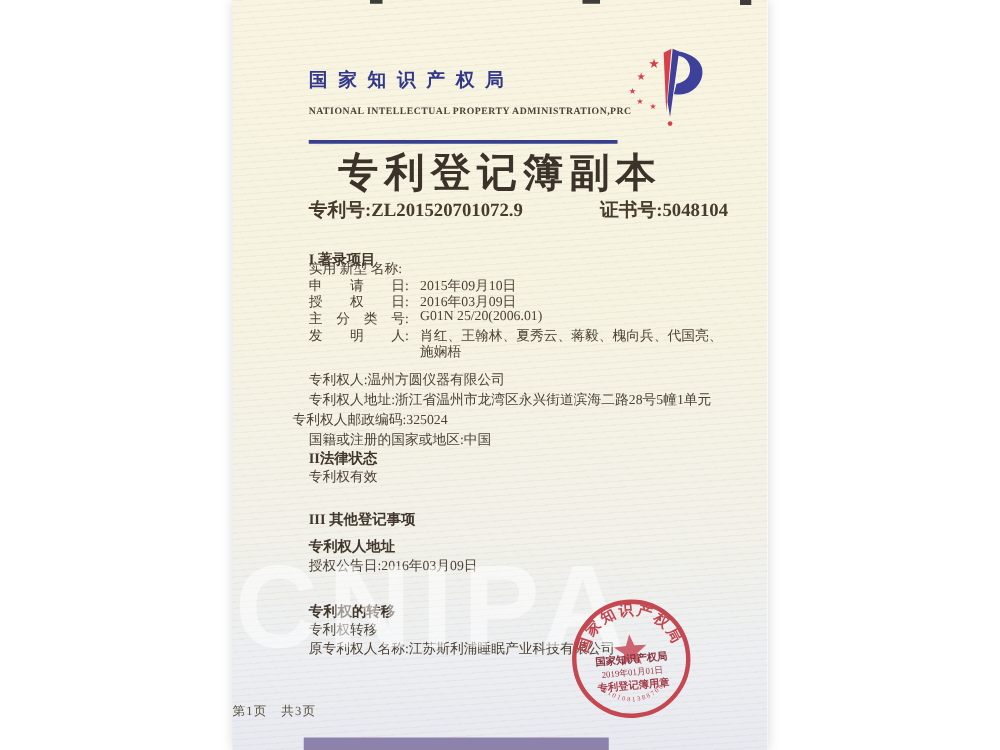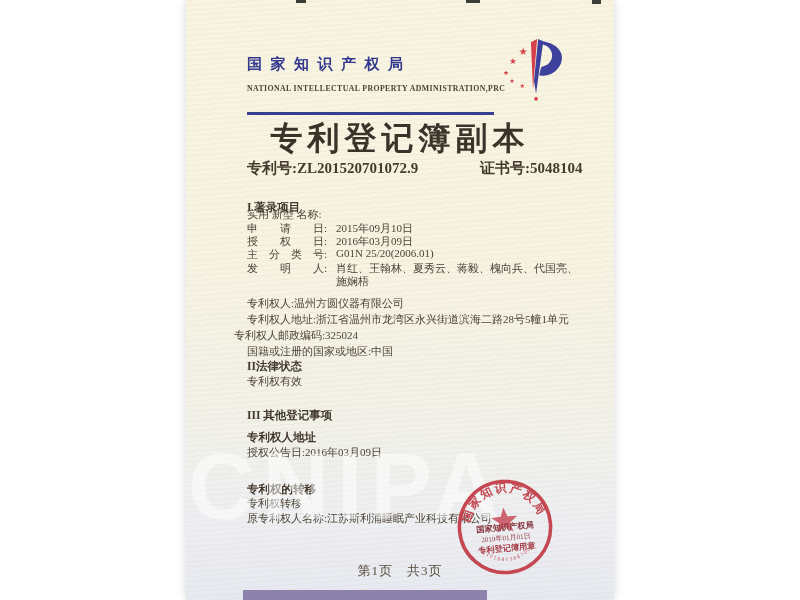--- a/index.html
+++ b/index.html
@@ -23,21 +23,21 @@
   .s1{left:61px;top:200px;}
   .frow{left:61px;display:flex;}
   .flabel{flex:0 0 89px;font-size:11px;color:#4c4236;}
   .fvalue{font-size:11px;color:#4c4236;white-space:nowrap;}
   .f0{top:207px}.f1{top:221px}.f2{top:234px}.f3{top:247px}.f4{top:261px}.f5{top:274px}
   .h0{left:61px;top:296px}.h1{left:61px;top:312px}.h2{left:48px;top:328px}.h3{left:61px;top:344px}
   .s2t{left:61px;top:359px}.s2s{left:61px;top:374px}
   .s3t{left:61px;top:408px}
   .gt{left:61px;top:430px}.gd{left:61px;top:445px}
   .tt{left:61px;top:482px}.ts{left:61px;top:496px}.to{left:61px;top:511px}
-  .footer{left:0;top:562px;width:100%;text-align:center;font-size:13px;color:#57503f;letter-spacing:1px;}
+  .footer{left:0;top:562px;width:100%;text-align:left;font-size:10px;color:#57503f;letter-spacing:1px;}
   .purple-bar{left:57px;top:590px;width:244px;height:10px;background:#8c82ac;}
   .watermark{left:2px;top:434px;font-family:"Liberation Sans","DejaVu Sans",sans-serif;
     font-size:92px;font-weight:bold;letter-spacing:8px;color:rgba(255,255,255,0.5);
     transform:scaleY(1.02);}
   .seal{left:270px;top:478px;width:98px;height:98px;overflow:visible;
     transform:rotate(-5deg);opacity:.93;}
   .scanmark{position:absolute;background:#1c1c1c;opacity:.85;}
   .m1{left:296px;top:0;width:10px;height:3px;}
   .m2{left:466px;top:0;width:14px;height:3px;}
   .m3{left:592px;top:0;width:9px;height:4px;}

